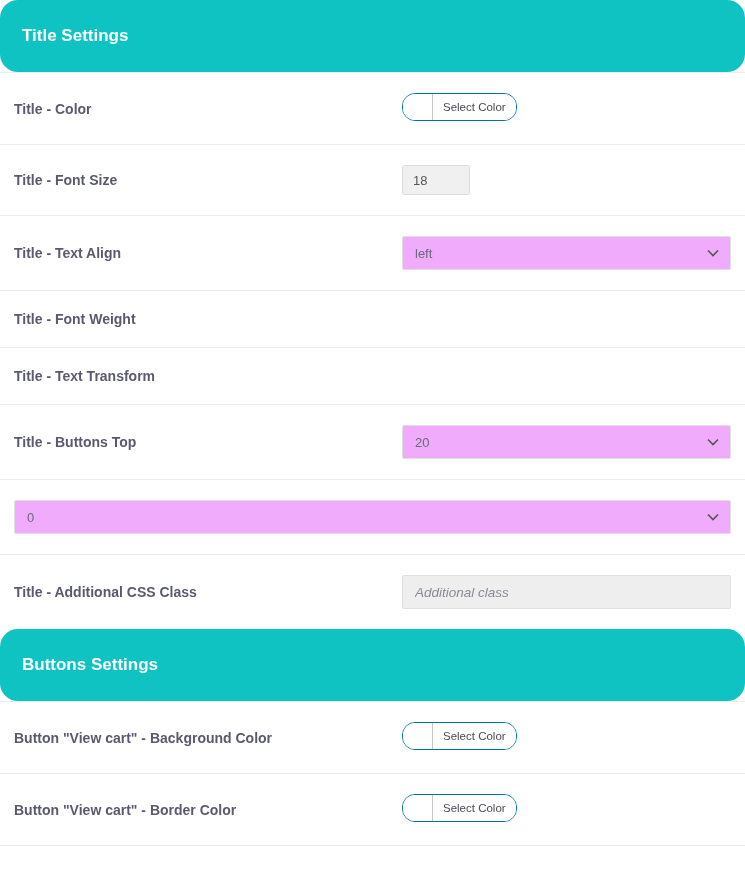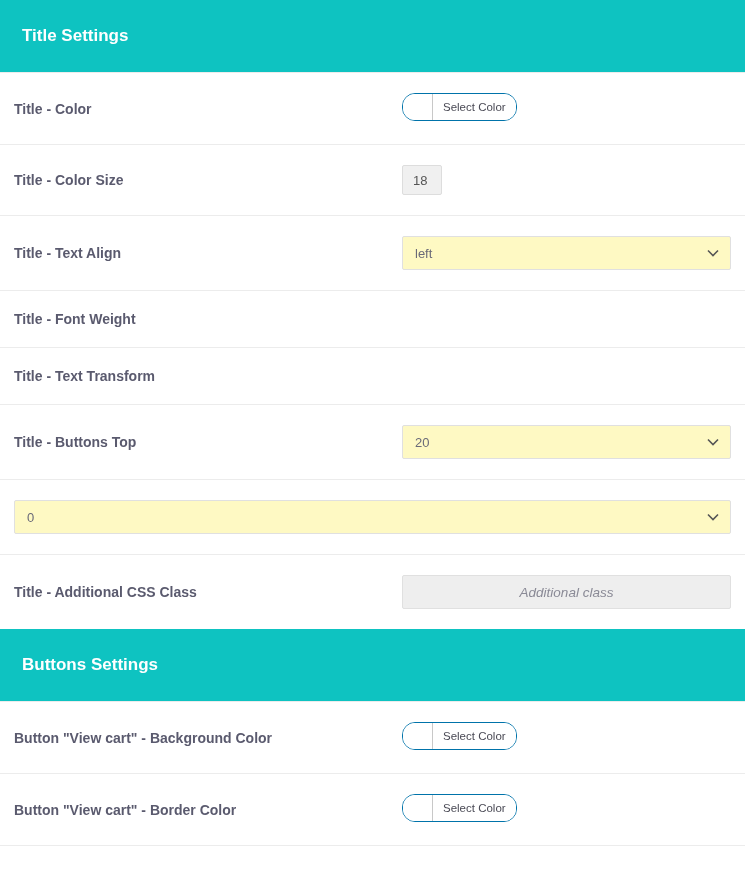--- a/index.html
+++ b/index.html
@@ -7,20 +7,21 @@
     font-family: "Trebuchet MS", "Lucida Grande", Verdana, sans-serif;
     background: #ffffff;
     width: 745px;
   }
   .section-header {
     background: #0ec3c1;
     color: #ffffff;
     font-weight: bold;
     font-size: 17px;
     padding: 26px 22px;
+    border-radius: 18px;
   }
   .row {
     display: flex;
     align-items: center;
     padding: 20px 14px;
     border-bottom: 1px solid #ececec;
   }
   .row.first { border-top: 1px solid #ececec; }
   .label {
     flex: 0 0 388px;
@@ -46,40 +47,40 @@
   }
   .color-picker-label {
     display: flex;
     align-items: center;
     padding: 0 10px;
     font-size: 11.5px;
     color: #4a4a55;
     background: #ffffff;
   }
   .num-input {
-    width: 40px;
+    width: 68px;
     height: 30px;
     padding: 0 10px;
     font-size: 13px;
     color: #555;
     border: 1px solid #dddddd;
     background: #f0f0f0;
     border-radius: 2px;
   }
   .select-wrap {
     position: relative;
     width: 100%;
   }
   .select-box {
     width: 100%;
     height: 34px;
     padding: 0 30px 0 12px;
     font-size: 13px;
     color: #6a6a78;
-    background: #fef9c3;
+    background: #f0abfc;
     border: 1px solid #e0e0e0;
     border-radius: 2px;
     display: flex;
     align-items: center;
     cursor: pointer;
   }
   .select-chevron {
     position: absolute;
     right: 12px;
     top: 50%;
@@ -94,41 +95,40 @@
   .text-input {
     width: 100%;
     height: 34px;
     padding: 0 12px;
     font-size: 13.5px;
     color: #737373;
     font-style: italic;
     background: #eeeeee;
     border: 1px solid #e0e0e0;
     border-radius: 2px;
-    text-align: center;
   }
   .text-input::placeholder { color: #8a8a96; font-style: italic; }
 </style>
 </head>
 <body>
 
 <div class="section-header">Title Settings</div>
 
 <div class="row first">
   <div class="label">Title - Color</div>
   <div class="control">
     <div class="color-picker">
       <div class="color-swatch" style="background:#ffffff;"></div>
       <div class="color-picker-label">Select Color</div>
     </div>
   </div>
 </div>
 
 <div class="row">
-  <div class="label">Title - Color Size</div>
+  <div class="label">Title - Font Size</div>
   <div class="control">
     <input class="num-input" type="text" value="18" style="">
   </div>
 </div>
 
 <div class="row">
   <div class="label">Title - Text Align</div>
   <div class="control">
     <div class="select-wrap">
       <div class="select-box">

